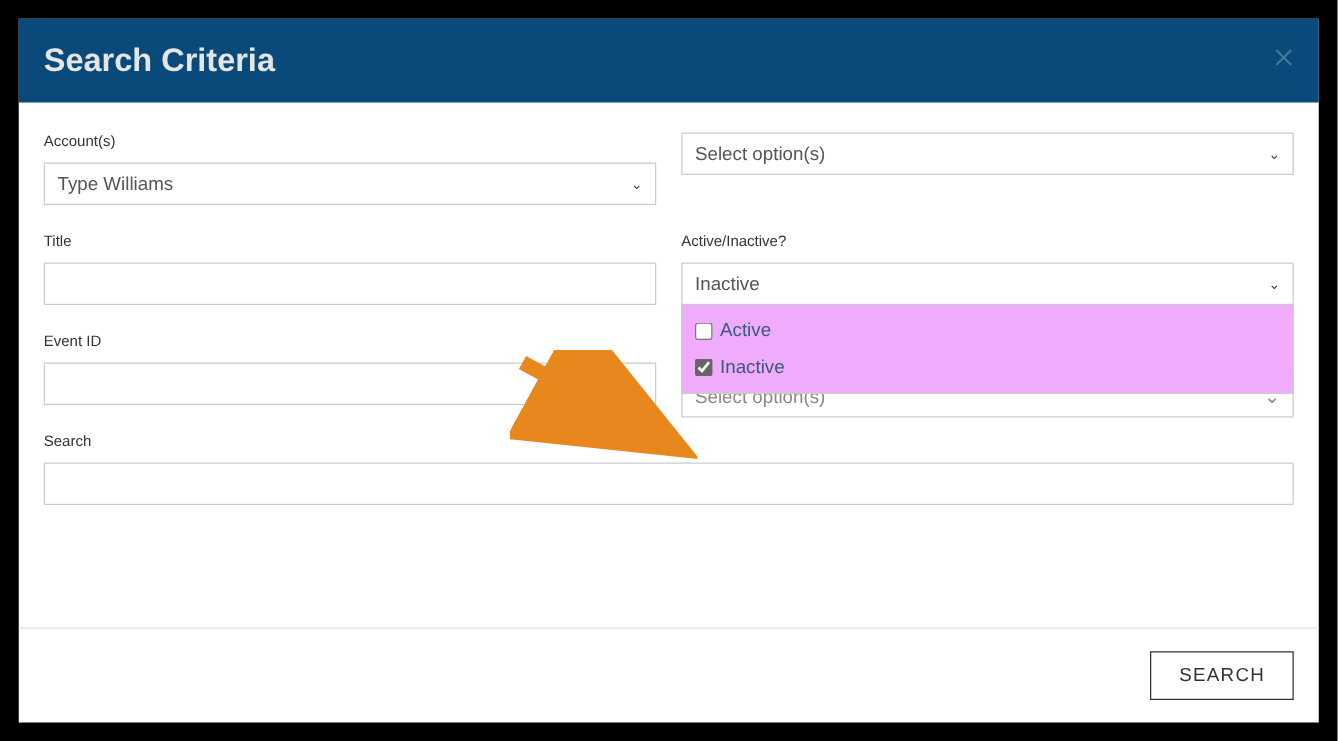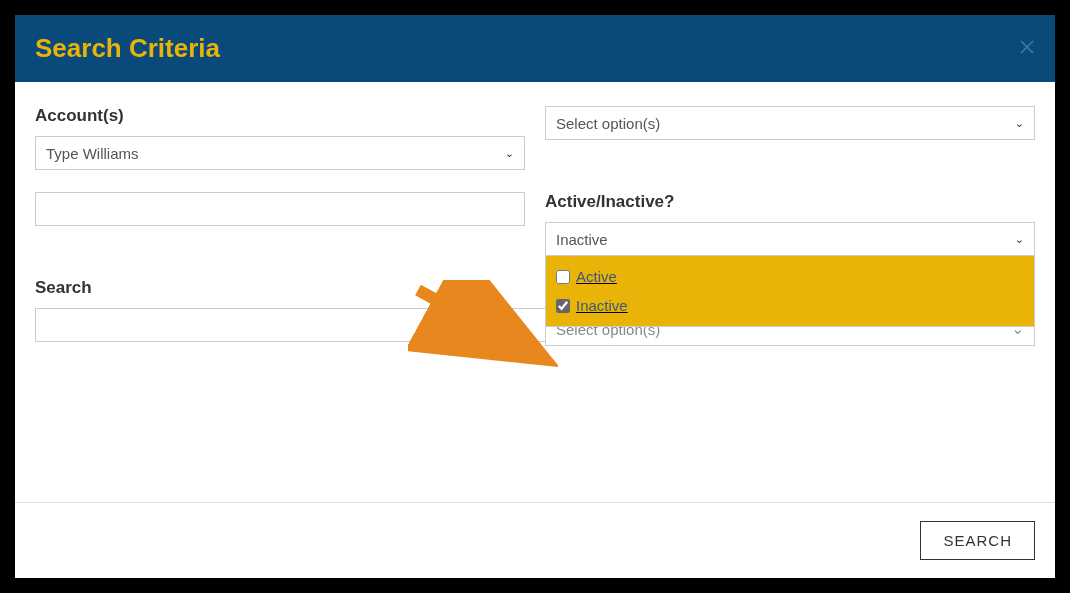--- a/index.html
+++ b/index.html
@@ -17,21 +17,21 @@
     .modal {
       background: #fff;
       width: 100%;
       height: 100%;
       position: relative;
       display: flex;
       flex-direction: column;
     }
     .header {
       background: #0a4a7a;
-      color: #eab308;
+      color: #e5e5e5;
       padding: 18px 20px;
       display: flex;
       justify-content: space-between;
       align-items: center;
     }
     .header h1 {
       font-size: 26px;
       font-weight: 600;
     }
     .close-btn {
@@ -52,24 +52,24 @@
     }
     .col {
       flex: 1;
       position: relative;
     }
     .full {
       width: 100%;
     }
     label {
       display: block;
-      font-size: 17px;
+      font-size: 12px;
       color: #333;
       margin-bottom: 10px;
-      font-weight: 700;
+      font-weight: 400;
     }
     .select-field, .input-field {
       width: 100%;
       border: 1px solid #ccc;
       background: #fff;
       height: 34px;
       padding: 6px 10px;
       font-size: 15px;
       color: #555;
       position: relative;
@@ -83,26 +83,25 @@
     }
     .select-field .chevron {
       font-size: 11px;
       color: #333;
     }
     .dropdown {
       position: absolute;
       top: 100%;
       left: 0;
       right: 0;
-      background: #eab308;
+      background: #f0abfc;
       border: 1px solid #ccc;
       border-top: none;
       z-index: 10;
       padding: 6px 10px;
-      text-decoration: underline;
     }
     .dropdown-option {
       display: flex;
       align-items: center;
       gap: 6px;
       padding: 6px 0;
       font-size: 15px;
       color: #3a5a7a;
       cursor: pointer;
     }
@@ -178,20 +177,21 @@
       <div class="col">
         <div class="select-field">
           <span>Select option(s)</span>
           <span class="chevron">⌄</span>
         </div>
       </div>
     </div>
 
     <div class="row">
       <div class="col">
+        <label>Title</label>
         <div class="input-field">
           <span></span>
         </div>
       </div>
       <div class="col" style="position:relative;">
         <label>Active/Inactive?</label>
         <div style="position:relative;">
           <div class="select-field">
             <span>Inactive</span>
             <span class="chevron">⌄</span>
@@ -207,20 +207,29 @@
             </div>
           </div>
           <div class="behind-select">
             <span>Select option(s)</span>
             <span class="chevron">⌄</span>
           </div>
         </div>
       </div>
     </div>
 
+    <div class="row">
+      <div class="col">
+        <label>Event ID</label>
+        <div class="input-field">
+          <span></span>
+        </div>
+      </div>
+      <div class="col"></div>
+    </div>
 
     <div class="row">
       <div class="full">
         <label>Search</label>
         <div class="input-field">
           <span></span>
         </div>
       </div>
     </div>
 

